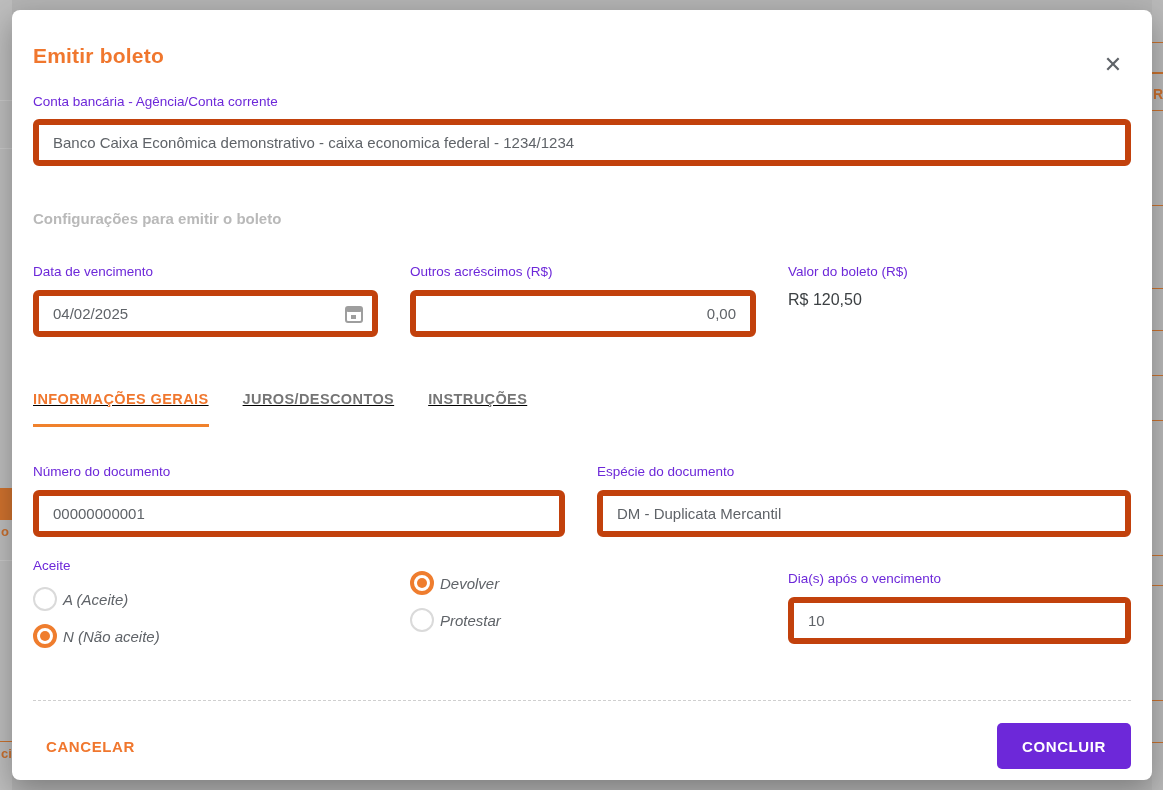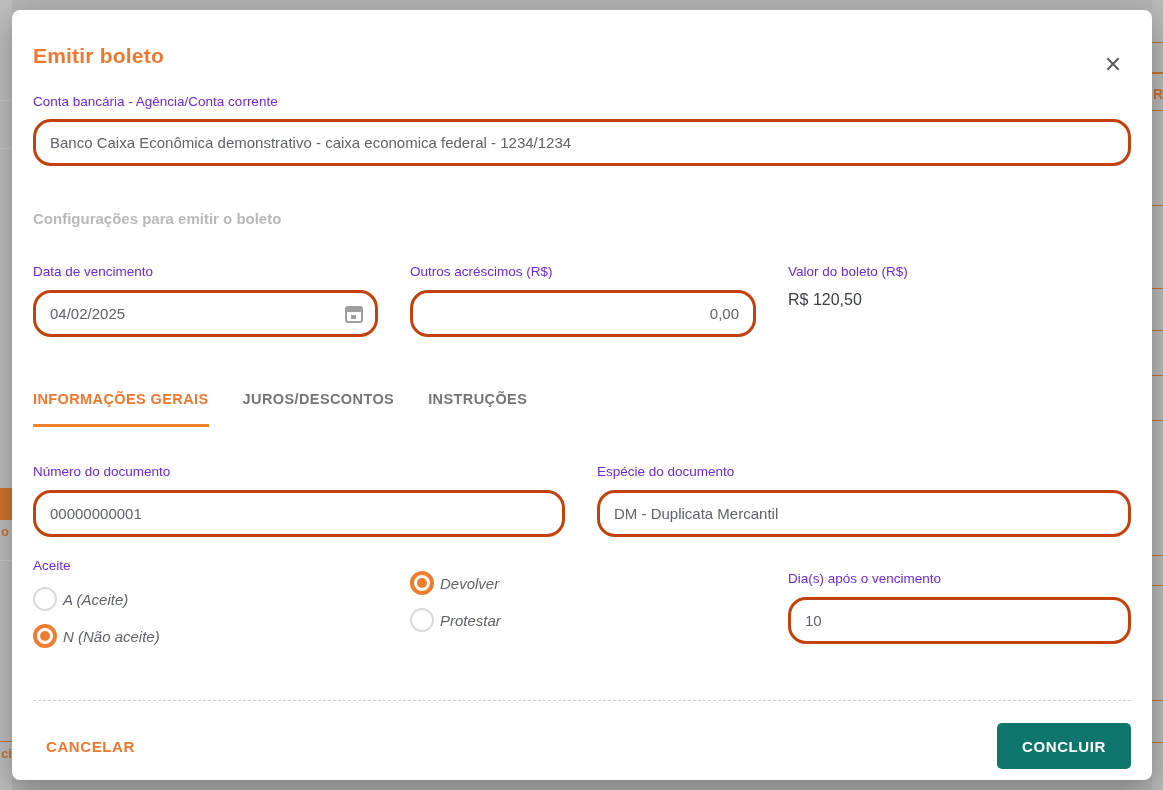--- a/index.html
+++ b/index.html
@@ -36,21 +36,21 @@
     font-size:22px; line-height:24px; color:#5f6368;
     font-family:"Liberation Sans",sans-serif;
   }
   .title { color:#f0772e; font-size:21px; font-weight:bold; letter-spacing:.2px; }
 
   .field-label { color:#6d28d9; font-size:13.5px; line-height:16px; }
   .section-label { color:#b9b9b9; font-size:15px; font-weight:bold; margin-top:44px; }
 
   .text-input {
     width:100%; height:47px;
-    border:3px solid #c2410c; border-radius:18px;
+    border:6px solid #c2410c; border-radius:6px;
     padding:0 14px;
     font-family:"Liberation Sans",sans-serif;
     font-size:15px; color:#5f6368;
     background:#fff; outline:none;
   }
   .account-row { margin-top:26px; }
   .account-row .text-input { margin-top:9px; }
 
   .grid3 {
     display:grid;
@@ -68,21 +68,21 @@
   .input-wrap { position:relative; margin-top:10px; }
   .input-wrap .text-input { margin-top:0; padding-right:64px; }
   .cal-btn {
     position:absolute; right:12px; top:12px;
     width:24px; height:24px; border:none; background:none; cursor:pointer; padding:2px;
   }
   .input-right { text-align:right; }
   .static-value { margin-top:11px; font-size:16px; color:#3c4043; }
 
   
-  .tabs { display:flex; gap:34px; margin-top:54px; }
+  .tabs { display:flex; gap:34px; margin-top:54px;text-decoration:underline; }
   .tab {
     background:none; border:none; cursor:pointer;
     font-family:"Liberation Sans",sans-serif;
     font-size:14.5px; font-weight:bold; letter-spacing:.4px;
     color:#757575; padding:0 0 17px 0;
     border-bottom:3px solid transparent;
   }
   .tab.active { color:#f0772e; border-bottom-color:#f0812c; }
 
   .row-fields { margin-top:37px; }
@@ -107,21 +107,21 @@
   
   .dashed-divider { border:none; border-top:1px dashed #cfcfcf; margin-top:52px; }
   .footer { margin-top:22px; display:flex; align-items:center; justify-content:space-between; }
   .btn-cancel {
     background:none; border:none; cursor:pointer;
     color:#f0772e; font-weight:bold; font-size:15px; letter-spacing:.6px;
     font-family:"Liberation Sans",sans-serif;
     padding:8px 12px 8px 13px;
   }
   .btn-confirm {
-    background:#0f766e; border:none; border-radius:5px; cursor:pointer;
+    background:#6d28d9; border:none; border-radius:5px; cursor:pointer;
     color:#ffffff; font-weight:bold; font-size:15px; letter-spacing:.6px;
     font-family:"Liberation Sans",sans-serif;
     width:134px; height:46px;
   }
 </style>
 </head>
 <body>
 
 <div class="bg-sliver bg-left">
   <div class="bg-line" style="top:100px"></div>

